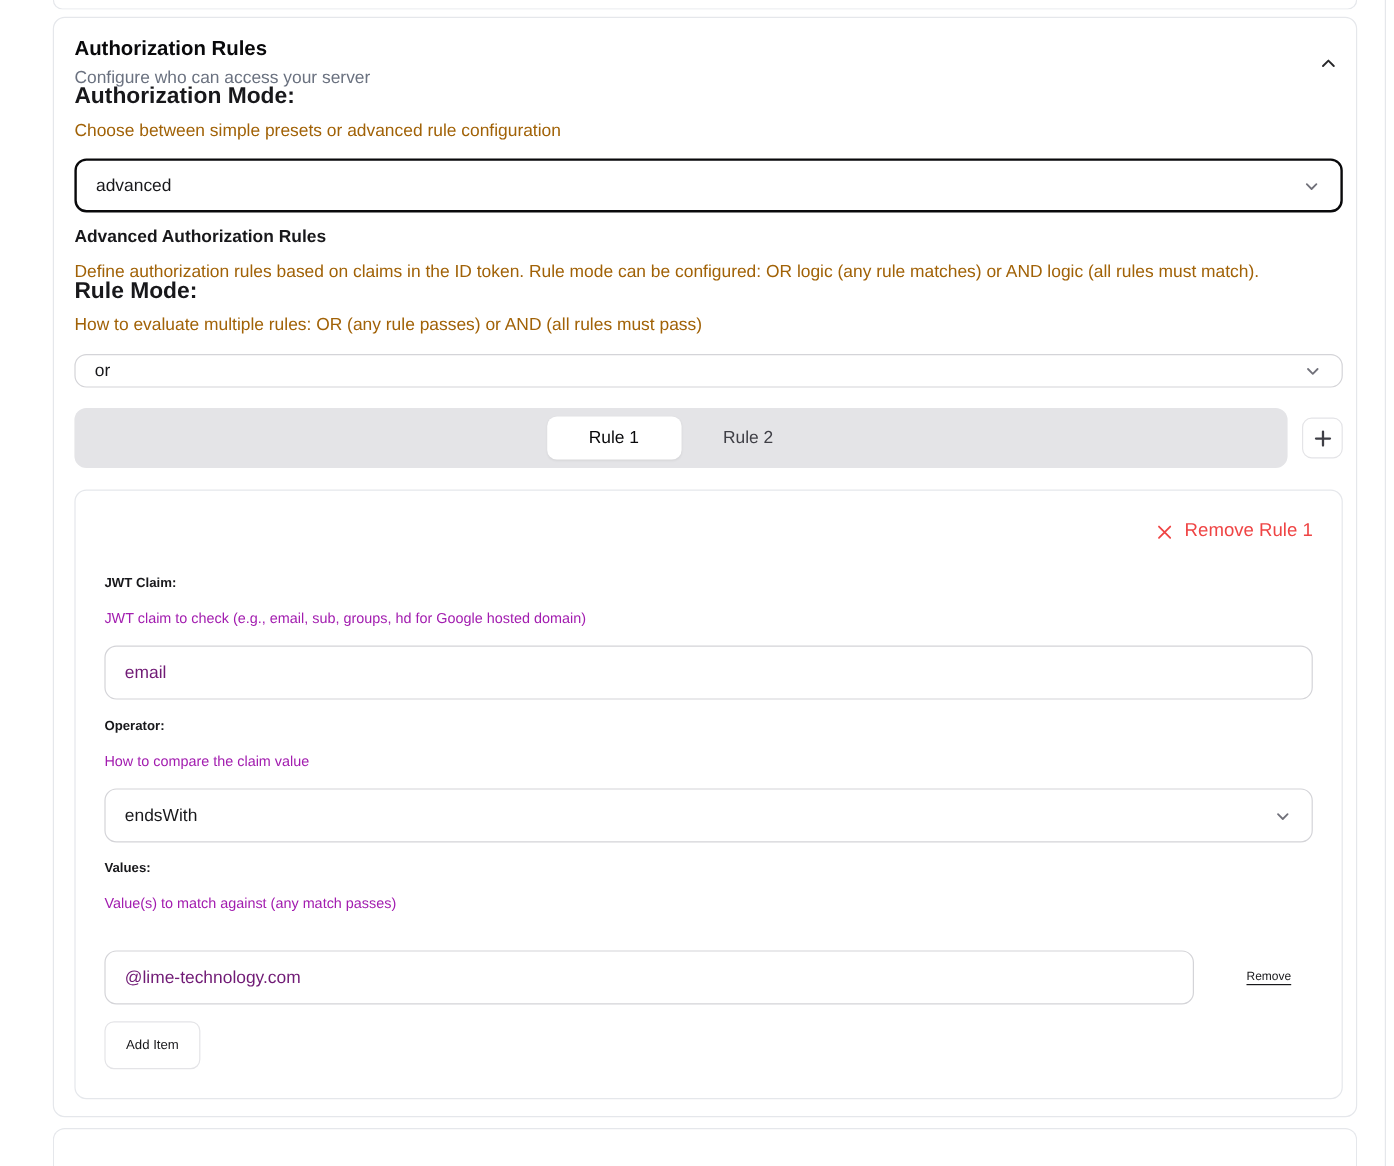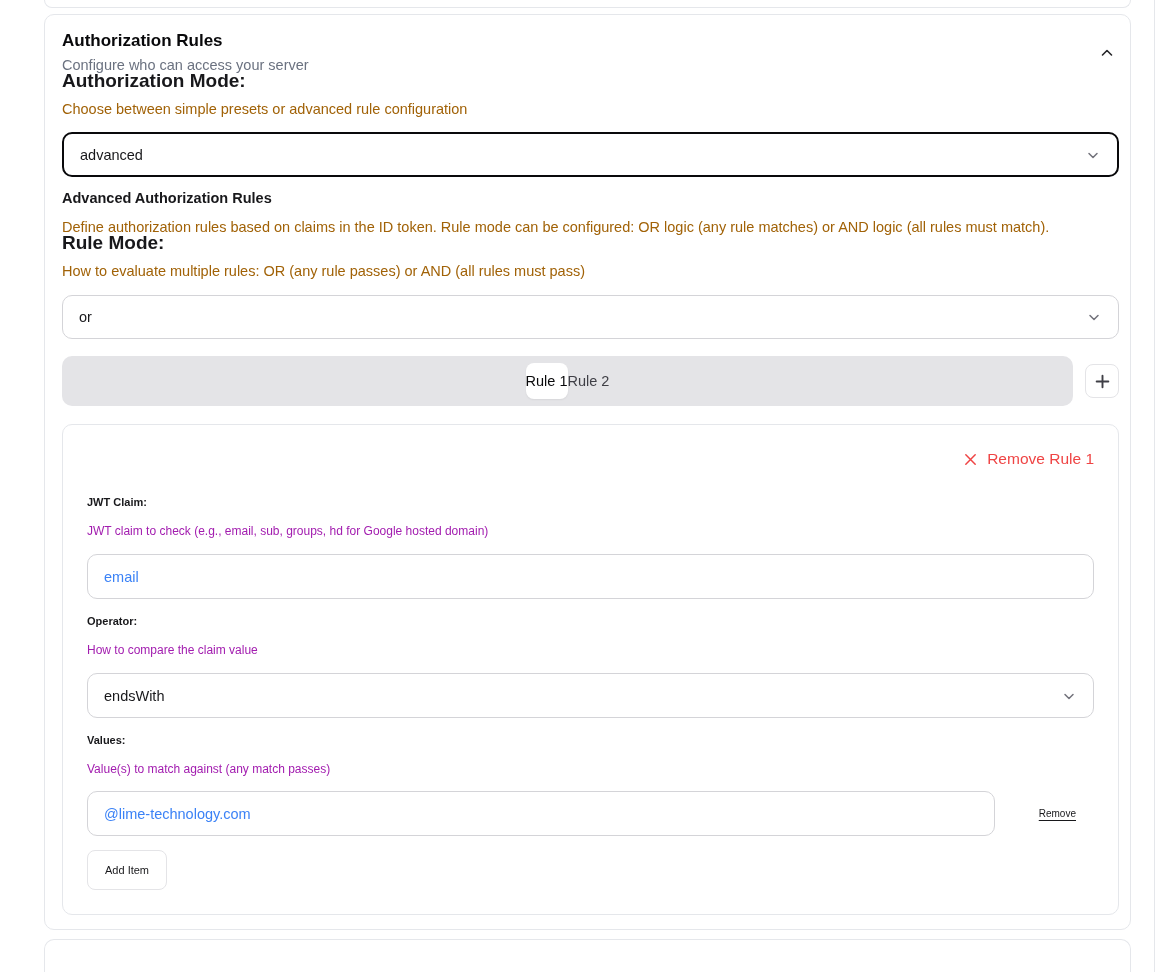--- a/index.html
+++ b/index.html
@@ -51,21 +51,21 @@
   .select.focused { border: 2.5px solid #09090b; }
   .select .chev { display: flex; align-items: center; }
 
   .tabs-row { margin-top: 17px; display: flex; align-items: center; gap: 12px; }
   .tab-bar {
     flex: 1; height: 50px; background: #e4e4e7; border-radius: 10px;
     display: flex; align-items: center; justify-content: center; gap: 0;
     padding: 0 7px;
   }
   .tab {
-    height: 36px; padding: 0 0; border-radius: 8px;
+    height: 36px; padding: 0 35px; border-radius: 8px;
     display: flex; align-items: center; font-size: 14.5px; color: #3f3f46;
     cursor: pointer; font-weight: 500;
   }
   .tab.active {
     background: #fff; color: #09090b;
     box-shadow: 0 1px 2px rgba(0,0,0,0.06);
   }
   .add-tab-btn {
     width: 34px; height: 34px; flex: 0 0 34px;
     border: 1px solid #e4e4e7; border-radius: 8px; background: #fff;
@@ -82,25 +82,25 @@
     color: #ef4444; font-size: 15.5px; line-height: 20px; cursor: pointer;
     background: none; border: none; font-family: Liberation Sans, sans-serif;
   }
 
   .rule-label { margin-top: 26px; font-size: 11px; line-height: 15px; font-weight: 700; color: #18181b; }
   .rule-desc  { margin-top: 14px; font-size: 12px; line-height: 15px; color: #a21caf; }
 
   .text-input {
     margin-top: 15px; height: 45px; width: 100%;
     border: 1px solid #d4d4d8; border-radius: 10px; background: #fff;
-    padding: 16px 16px; font-size: 14.5px; color: #3b82f6;
+    padding: 16px 16px; font-size: 14.5px; color: #701a75;
     font-family: inherit; outline: none; display: block;
   }
 
-  .value-row { margin-top: 14px; display: flex; align-items: center; justify-content: space-between; }
+  .value-row { margin-top: 31px; display: flex; align-items: center; justify-content: space-between; }
   .value-row .text-input { margin-top: 0; width: 908px; flex: 0 0 908px; }
   .remove-link {
     font-size: 10px; font-weight: 500; color: #18181b;
     text-decoration: underline; text-underline-offset: 3px;
     margin-right: 18px; cursor: pointer; background: none; border: none; font-family: inherit;
   }
 
   .add-item-btn {
     margin-top: 14px; height: 40px; padding: 0 17px;
     border: 1px solid #e4e4e7; border-radius: 8px; background: #fff;
@@ -141,21 +141,21 @@
         </svg>
       </span>
     </div>
 
     <div class="section-heading">Advanced Authorization Rules</div>
     <div class="field-desc">Define authorization rules based on claims in the ID token. Rule mode can be configured: OR logic (any rule matches) or AND logic (all rules must match).</div>
 
     <div class="field-label">Rule Mode:</div>
     <div class="field-desc">How to evaluate multiple rules: OR (any rule passes) or AND (all rules must pass)</div>
 
-    <div class="select" style="margin-top:16px;height:44px;">
+    <div class="select" style="margin-top:16px;height:28px;">
       <span>or</span>
       <span class="chev">
         <svg width="16" height="16" viewBox="0 0 16 16" fill="none">
           <path d="M4 6.5l4 4 4-4" stroke="#71717a" stroke-width="1.5" stroke-linecap="round" stroke-linejoin="round"></path>
         </svg>
       </span>
     </div>
 
     <div class="tabs-row">
       <div class="tab-bar">

